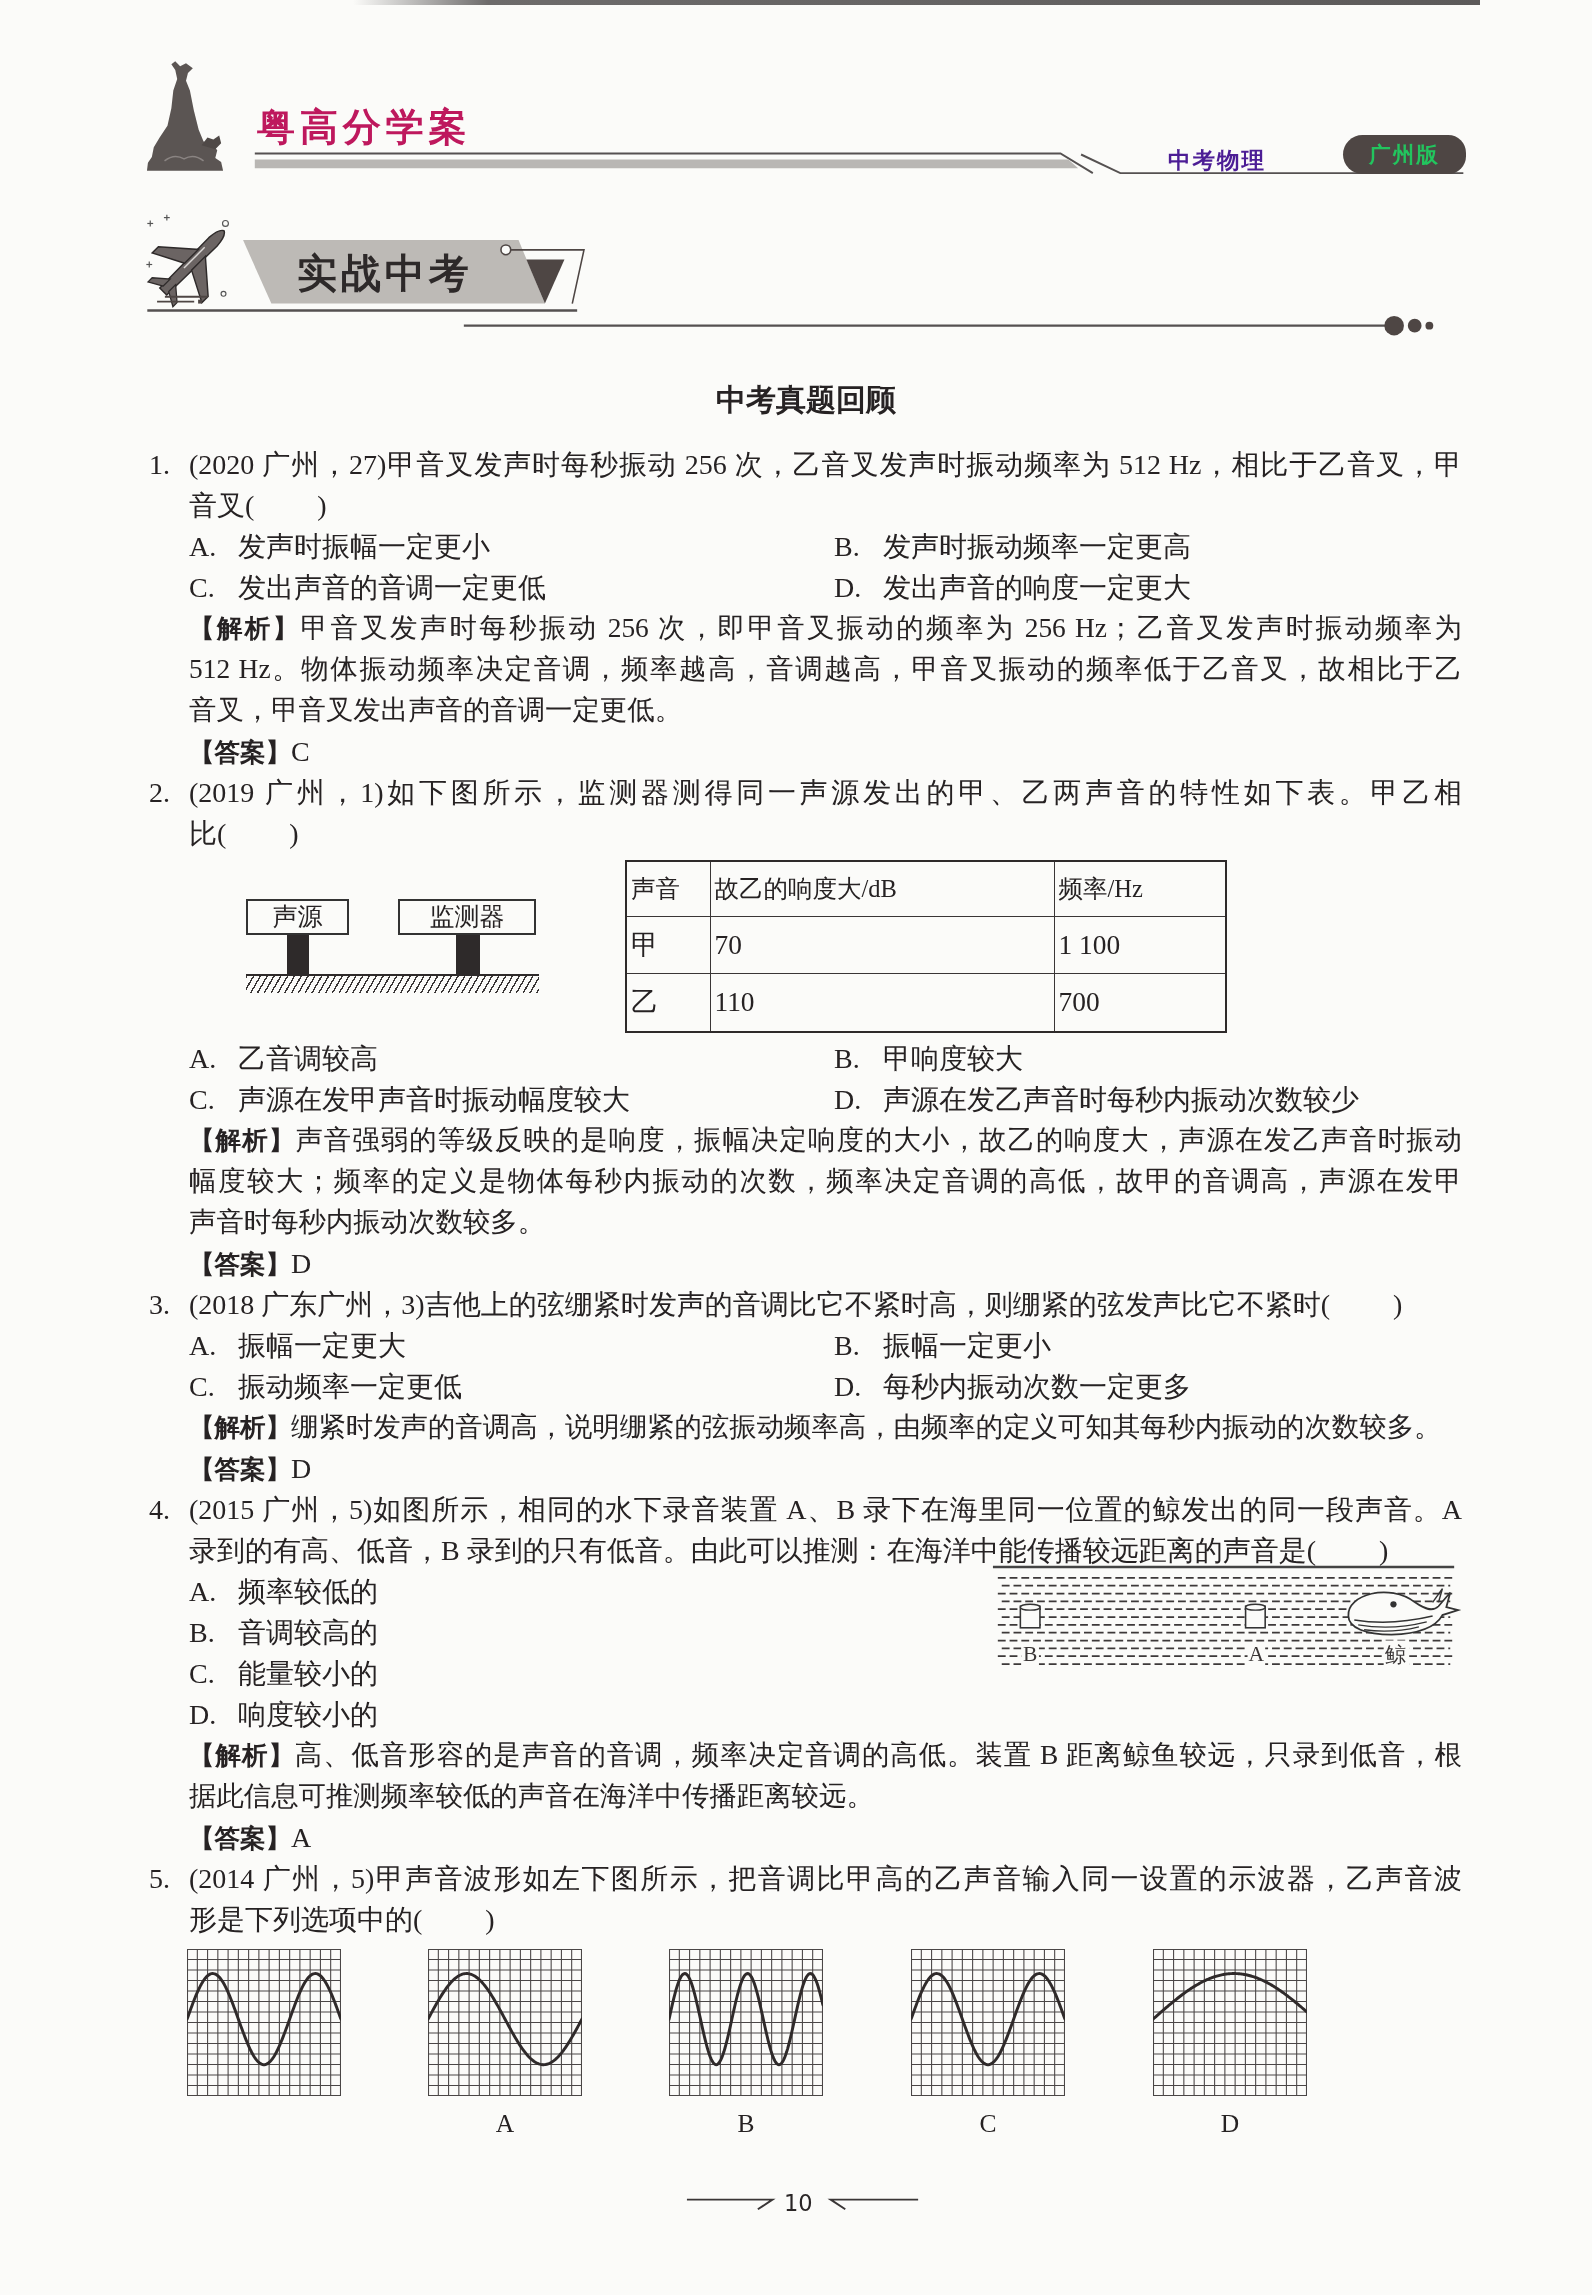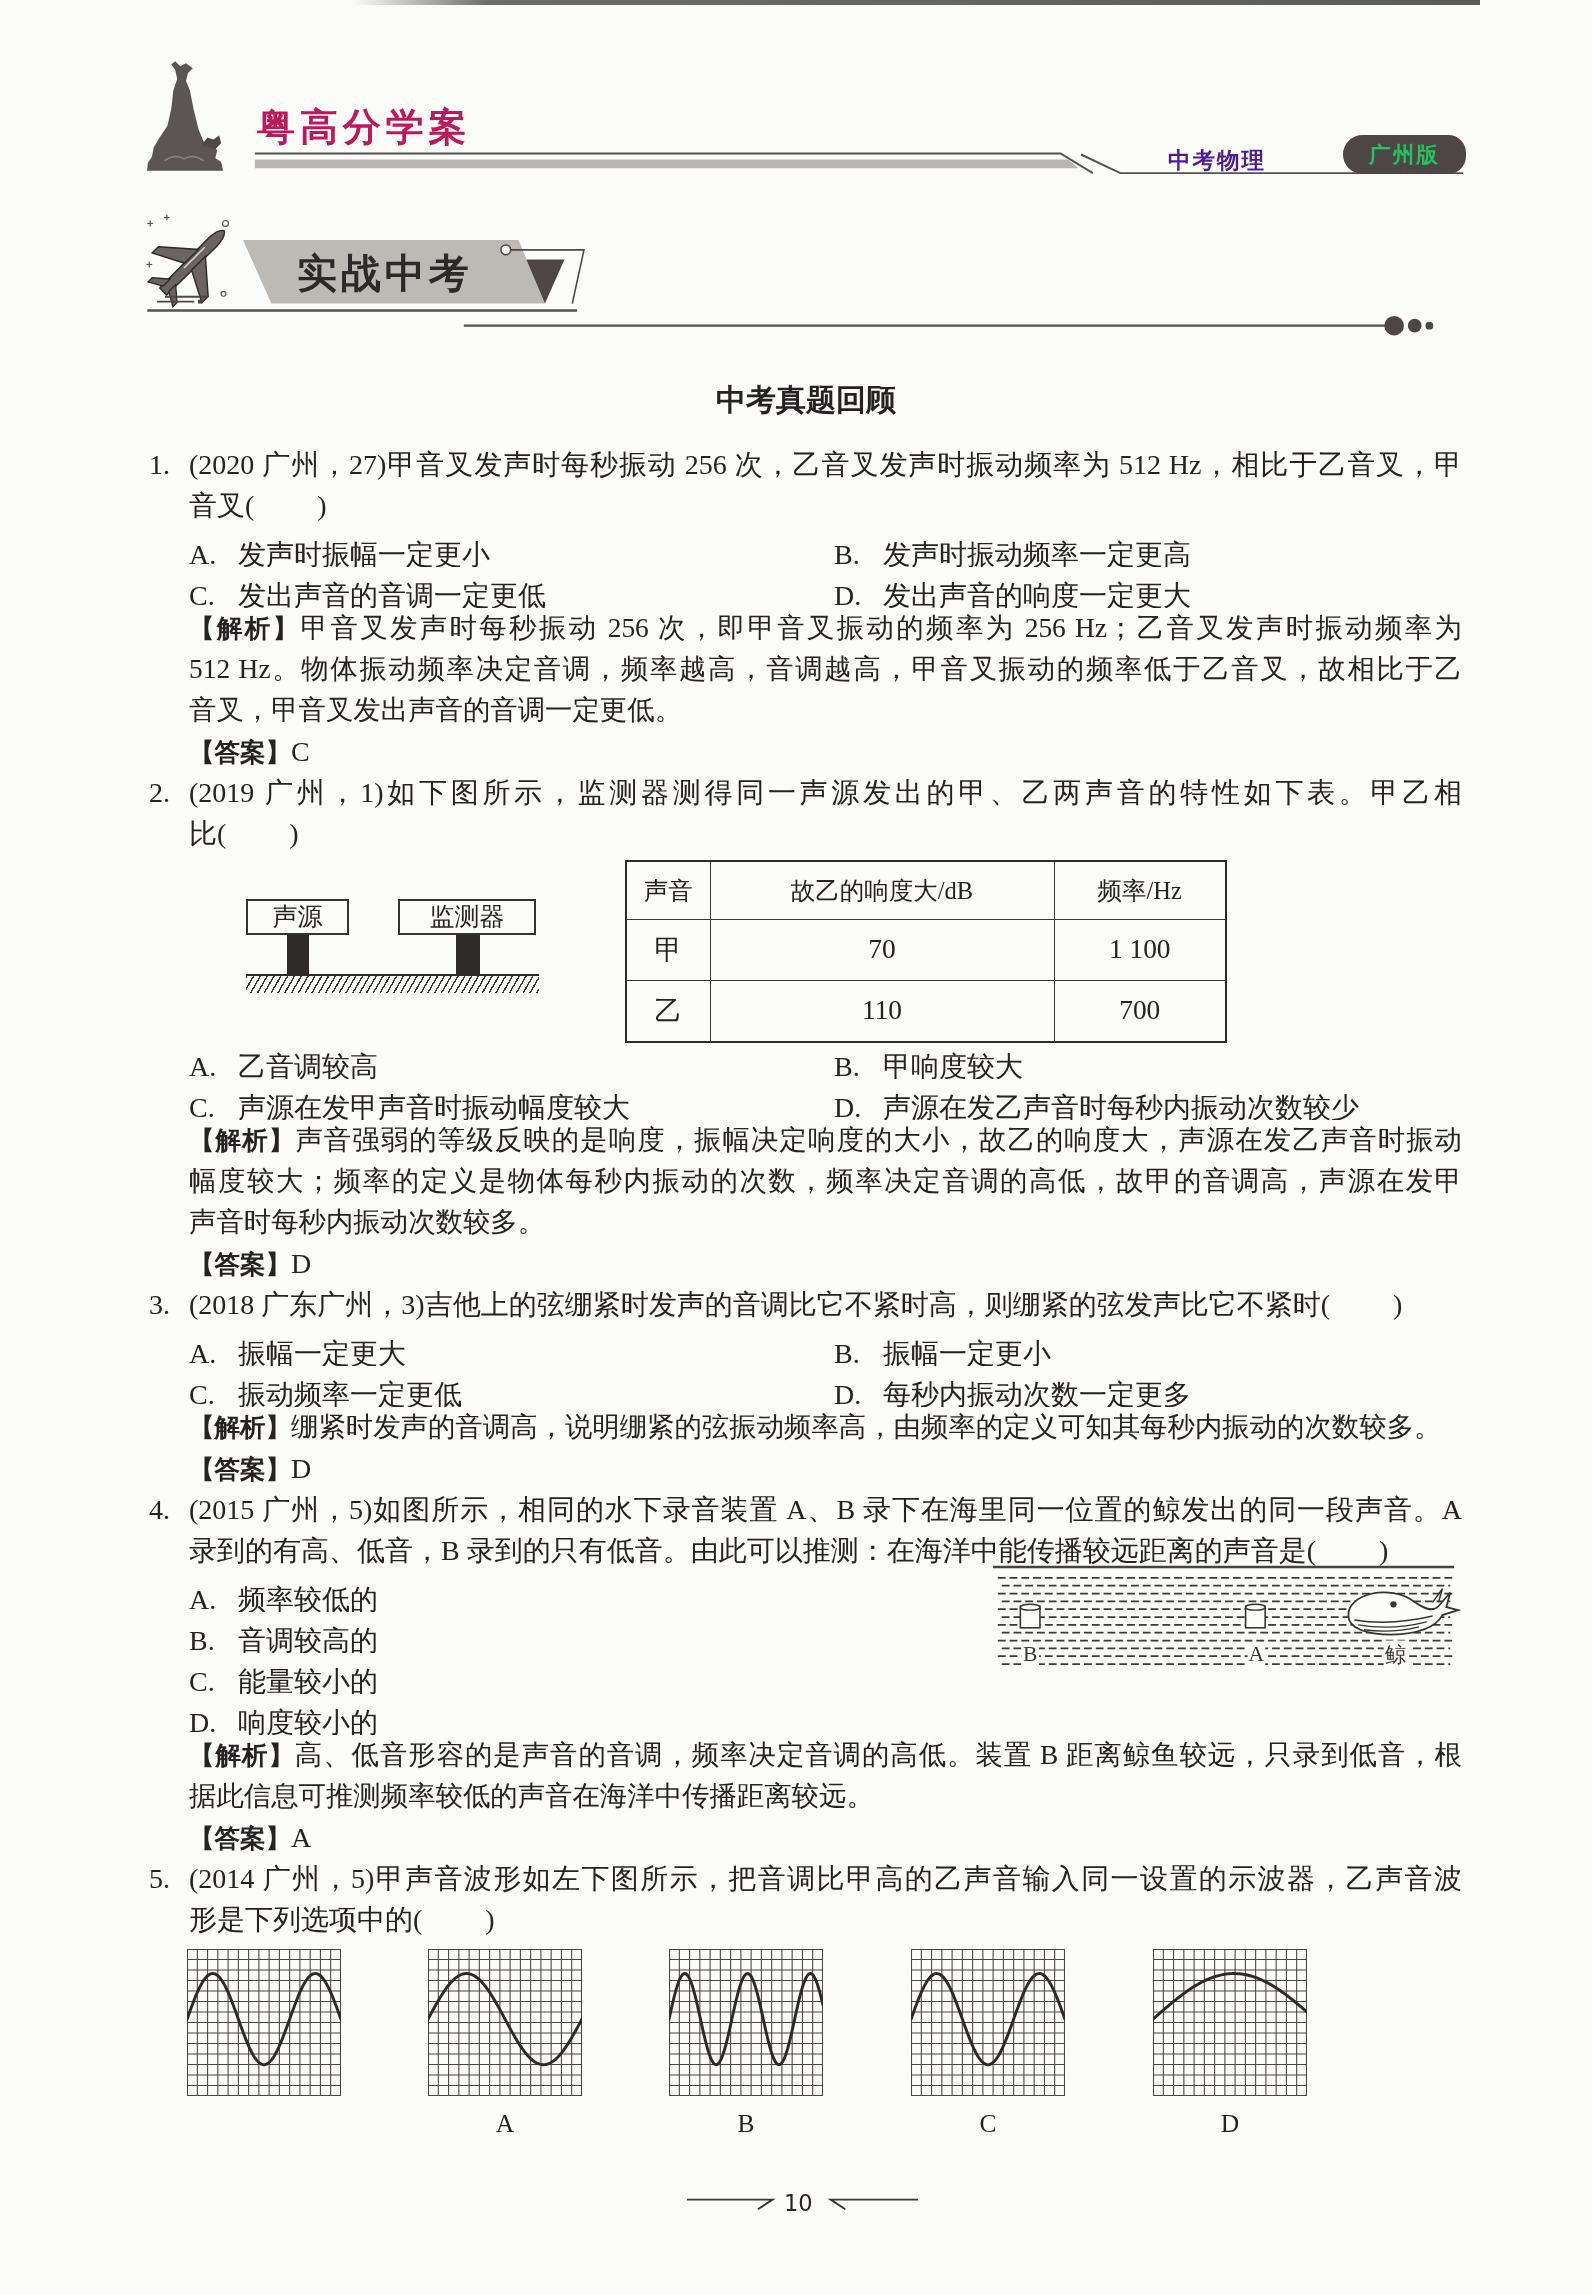--- a/index.html
+++ b/index.html
@@ -11,30 +11,30 @@
 .subject{left:1168px;top:146px;font-family:"DejaVu Sans",sans-serif;font-size:22.5px;font-weight:bold;letter-spacing:2px;color:#4c1d95;line-height:29px;white-space:nowrap}
 .badge{left:1343px;top:135px;width:123px;height:39px;border-radius:21.6px 19.6px 19.6px 21.6px;background:#4e4644;color:#22c55e;font-family:"DejaVu Sans",sans-serif;font-size:21.6px;font-weight:bold;line-height:39px;text-align:center;letter-spacing:2px;white-space:nowrap}
 .banner-title{left:297px;top:245px;font-family:"DejaVu Sans",sans-serif;font-size:40px;font-weight:bold;letter-spacing:3.9px;color:#2d2929;line-height:57px;white-space:nowrap}
 .ptitle{left:698px;top:380px;width:216px;text-align:center;font-size:30px;font-weight:bold;line-height:39px;white-space:nowrap}
 .col{position:absolute;left:147px;top:444px;width:1315px}
 .line{position:relative;height:41px;line-height:41px;font-size:28px;overflow:hidden;padding-left:42px}
 .line.j{text-align:justify;text-align-last:justify}
 .ana{font-size:27.4px}
 .qnum{position:absolute;left:2px;top:0}
 .lbl{font-family:"DejaVu Sans",sans-serif;font-weight:bold;font-size:25.5px}
-.opt{position:absolute;top:8px;white-space:nowrap}
+.opt{position:absolute;top:0;white-space:nowrap}
 .o1{left:42px}
 .o2{left:687px}
 .ol{display:inline-block;width:49px}
 .fig2{position:relative;height:184px}
 .dbox{position:absolute;border:2px solid #333;background:#fbfbf9;text-align:center;font-size:25px;line-height:32px;top:45px;height:36px}
 .post{position:absolute;top:81px;height:39px;background:#2e2a2a}
 .ground{position:absolute;left:99px;top:120px;width:293px;height:18.6px;border-top:2.5px solid #2e2a2a;background:repeating-linear-gradient(120deg,#3a3636 0 1.4px,transparent 1.4px 5.9px)}
 .t2{position:absolute;left:478px;top:5.6px;width:600px;height:171px;border-collapse:collapse;table-layout:fixed;border:2.9px solid #2e2a2a}
-.t2 th,.t2 td{border:1.5px solid #3a3636;text-align:center;vertical-align:middle;font-weight:normal;padding:12px;white-space:nowrap}
+.t2 th,.t2 td{border:1.5px solid #3a3636;text-align:left;vertical-align:middle;font-weight:normal;padding:4px;white-space:nowrap}
 .t2 th{font-size:24.5px;height:56px}
 .t2 td{font-size:27.4px}
 .t2 tr.r1 td{height:57px}
 .t2 tr.r2 td{height:58px}
 .fig5{position:relative;height:225px}
 .wv{position:absolute;top:9.2px;width:154px}
 .wv svg{display:block;width:154px;height:147px}
 .wvlabel{display:block;text-align:center;font-size:25.5px;line-height:29px;margin-top:12.7px;height:29px}
 .pagenum{left:784px;top:2189px;width:39px;font-family:"DejaVu Sans",sans-serif;font-size:22.5px;line-height:29px;color:#2a2626}
 </style>

